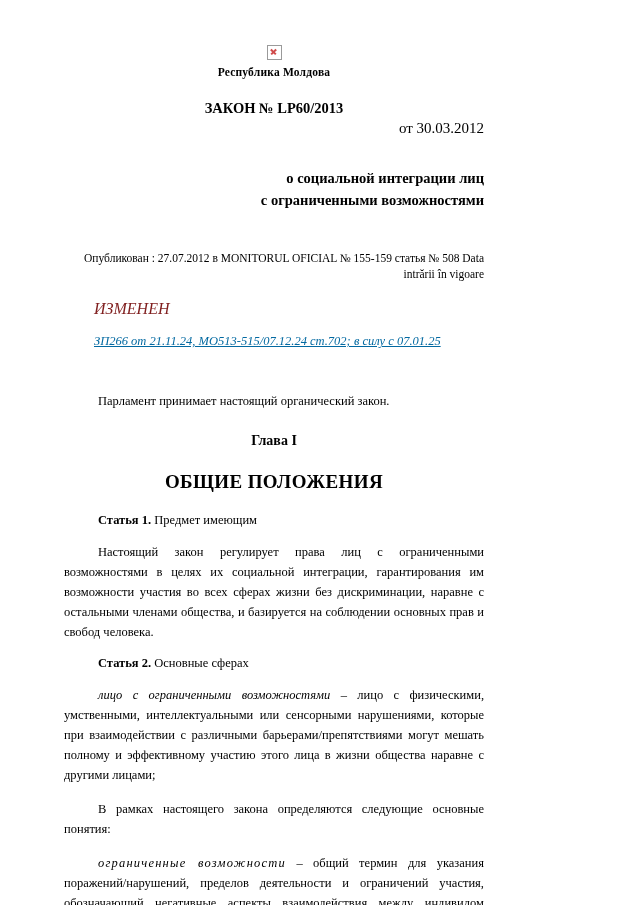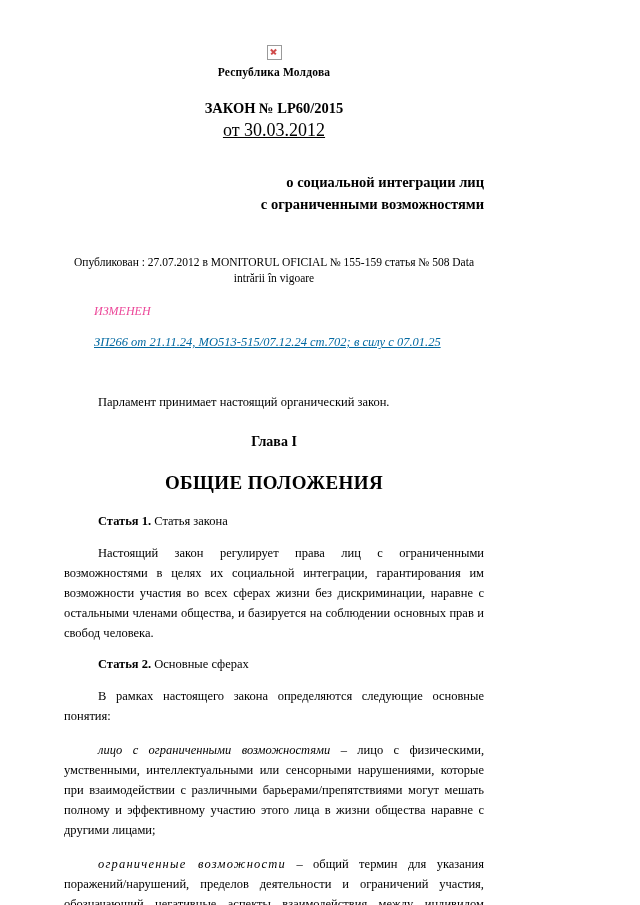--- a/index.html
+++ b/index.html
@@ -67,42 +67,41 @@
     letter-spacing: 1.5px;
     margin: 0 0 24px 0;
   }
   .law-line {
     text-align: center;
     font-size: 14.5px;
     font-weight: bold;
     margin: 0;
   }
   .law-date {
-    text-align: center;
-    font-size: 18px;
+    text-align: right;
+    font-size: 15px;
     margin: 3px 0 0 0;
-    text-decoration: underline;
   }
   .doc-title {
     text-align: right;
     font-size: 14.5px;
     font-weight: bold;
     line-height: 1.55;
     margin: 30px 0 0 0;
   }
   .published {
     font-size: 11.5px;
     margin: 38px 0 0 0;
     line-height: 1.4;
-    text-align: center;
+    text-align: right;
   }
   .amended {
-    color: #ec4899;
-    font-style: italic;
-    font-size: 12px;
+    color: #7f1d1d;
+    font-style: italic;
+    font-size: 16px;
     margin: 18px 0 0 30px;
   }
   .amend-link {
     display: block;
     color: #0369a1;
     font-style: italic;
     font-size: 12.5px;
     text-decoration: underline;
     margin: 16px 0 0 30px;
     cursor: pointer;
@@ -151,21 +150,21 @@
 
 <div class="page">
 
   <div class="emblem-row">
     <span class="broken-img"></span>
   </div>
 
   <div class="country">Республика Молдова</div>
 
 
-  <div class="law-line">ЗАКОН № LP60/2015</div>
+  <div class="law-line">ЗАКОН № LP60/2013</div>
   <div class="law-date">от 30.03.2012</div>
 
   <div class="doc-title">
     <div>о социальной интеграции лиц</div>
     <div>с ограниченными возможностями</div>
   </div>
 
   <div class="published">Опубликован : 27.07.2012 в MONITORUL OFICIAL № 155-159 статья № 508 Data intrării în vigoare</div>
 
   <div class="amended">ИЗМЕНЕН</div>
@@ -174,32 +173,32 @@
 
   <div class="spacer-large"></div>
 
   <div class="body-p">Парламент принимает настоящий органический закон.</div>
 
   <div class="chapter">Глава I</div>
 
   <div class="section-head">ОБЩИЕ ПОЛОЖЕНИЯ</div>
 
   <div class="article-line">
-    <b>Статья 1.</b><span> Статья закона</span>
+    <b>Статья 1.</b><span> Предмет имеющим</span>
   </div>
 
   <div class="body-p">Настоящий закон регулирует права лиц с ограниченными возможностями в целях их социальной интеграции, гарантирования им возможности участия во всех сферах жизни без дискриминации, наравне с остальными членами общества, и базируется на соблюдении основных прав и свобод человека.</div>
 
   <div class="article-line">
     <b>Статья 2.</b><span> Основные сферах</span>
   </div>
 
-  <div class="body-p">В рамках настоящего закона определяются следующие основные понятия:</div>
-
   <div class="body-p">
     <span class="term">лицо с ограниченными возможностями</span><span> – лицо с физическими, умственными, интеллектуальными или сенсорными нарушениями, которые при взаимодействии с различными барьерами/препятствиями могут мешать полному и эффективному участию этого лица в жизни общества наравне с другими лицами;</span>
   </div>
 
+  <div class="body-p">В рамках настоящего закона определяются следующие основные понятия:</div>
+
   <div class="body-p">
     <span class="term-spaced">ограниченные возможности</span><span> – общий термин для указания поражений/нарушений, пределов деятельности и ограничений участия, обозначающий негативные аспекты взаимодействия между индивидом (имеющим проблемы со здоровьем) и обстоятельствами, в которых он находится (факторы окружающей среды и личные обстоятельства);</span>
   </div>
 
 </div>
 
 </body></html>

